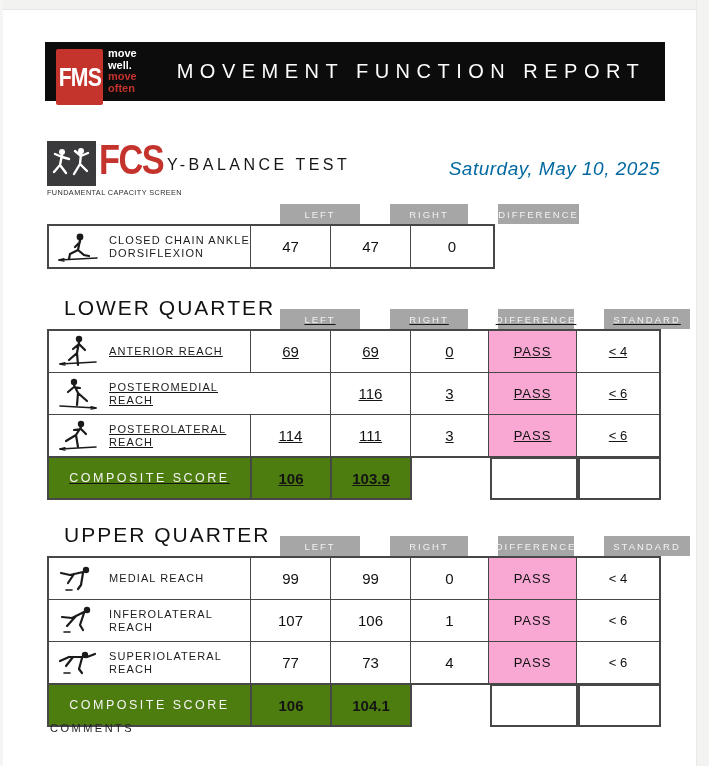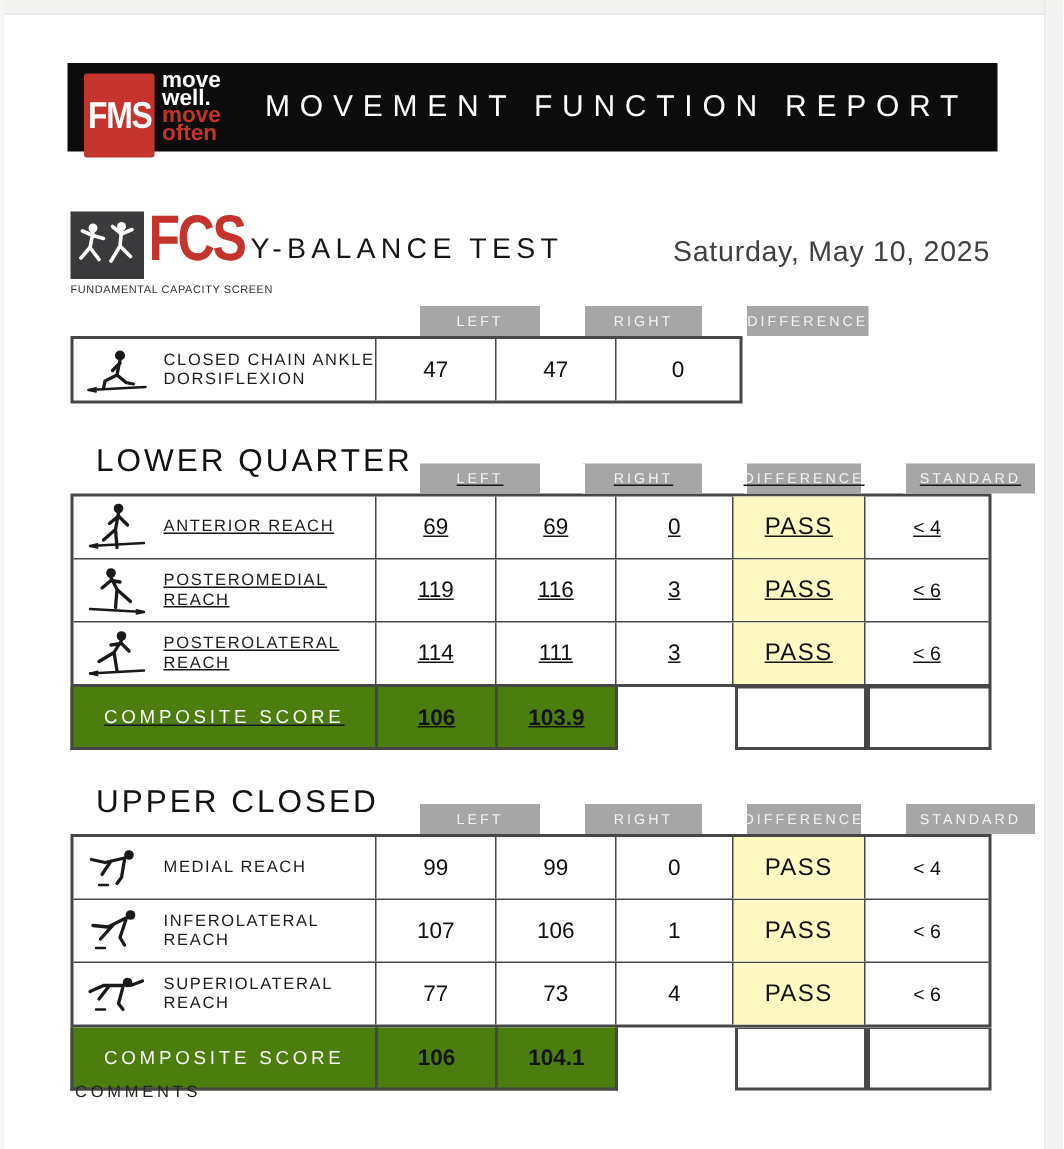--- a/index.html
+++ b/index.html
@@ -10,47 +10,47 @@
   
   .edge-top{position:absolute;left:0;top:0;width:709px;height:9px;background:#f2f2f0;border-bottom:1px solid #e7e7e5;}
   .edge-right{position:absolute;right:0;top:0;width:12px;height:766px;background:#f3f3f1;border-left:1px solid #e9e9e7;}
   .edge-left{position:absolute;left:0;top:0;width:3px;height:766px;background:#f5f5f3;}
 
   
   .topbar{position:absolute;left:45px;top:42px;width:620px;height:59px;background:#0c0c0c;}
   .fms-box{position:absolute;left:11px;top:7px;width:47px;height:56px;background:#c5332d;border-radius:2px;
     display:flex;align-items:center;justify-content:center;}
   .fms-box span{color:#fff;font-weight:700;font-size:25px;letter-spacing:-1px;transform:scaleX(.85);}
-  .tagline{position:absolute;left:63px;top:6px;font-weight:700;font-size:15px;line-height:11.5px;}
+  .tagline{position:absolute;left:63px;top:6px;font-weight:700;font-size:11px;line-height:11.5px;}
   .tagline .w{color:#ffffff;} .tagline .r{color:#c5332d;}
   .bar-title{position:absolute;left:140px;right:28px;top:0;height:59px;display:flex;align-items:center;justify-content:center;
     color:#fdfdfd;font-size:20px;letter-spacing:6.5px;white-space:nowrap;}
 
   
   .fcs-box{position:absolute;left:47px;top:141px;width:49px;height:45px;background:#3a3a3c;display:flex;align-items:center;justify-content:center;}
   .fcs-word{position:absolute;left:99px;top:135px;font-size:43px;font-weight:700;color:#c5332d;letter-spacing:-2px;transform:scaleX(.8);transform-origin:left top;line-height:48px;}
   .fcs-caption{position:absolute;left:47px;top:188px;font-size:7.3px;letter-spacing:.4px;color:#2e2e2e;white-space:nowrap;}
-  .test-title{position:absolute;left:167px;top:156px;font-size:19px;letter-spacing:3.5px;color:#161616;white-space:nowrap;}
-  .report-date{position:absolute;right:49px;top:158px;font-size:19px;letter-spacing:.5px;color:#404040;white-space:nowrap;}
+  .test-title{position:absolute;left:167px;top:156px;font-size:16px;letter-spacing:3.5px;color:#161616;white-space:nowrap;}
+  .report-date{position:absolute;right:49px;top:158px;font-size:19px;letter-spacing:.5px;color:#0369a1;white-space:nowrap;font-style:italic;}
 
   
   .hdr-row{display:flex;height:20px;}
   .hdr-cell{box-sizing:border-box;background:#a7a6a6;color:#f2f2f1;font-size:9.5px;letter-spacing:2px;
     display:flex;align-items:center;justify-content:center;white-space:nowrap;margin-left:28px;}
   .hdr-cell + .hdr-cell{border-left:2px solid #ffffff;}
 
   .main-rows{box-sizing:border-box;border:2px solid #474747;background:#fff;}
   .t-row{display:flex;height:41px;}
   .t-row + .t-row{border-top:1px solid #474747;}
   .cell{box-sizing:border-box;display:flex;align-items:center;justify-content:center;font-size:15px;color:#111;}
   .cell + .cell{border-left:1px solid #474747;text-align:center;}
   .label-cell{flex:1 1 auto;justify-content:flex-start;padding-left:6px;}
   .row-label{font-size:11px;letter-spacing:1.1px;color:#1c1c1c;white-space:pre-line;line-height:13px;margin-left:8px;}
   .pose{width:46px;height:38px;flex:0 0 46px;display:flex;align-items:center;justify-content:center;}
-  .pass-cell{background:#fef9c3;font-size:16px;letter-spacing:1px;}
+  .pass-cell{background:#f9a8d4;font-size:13px;letter-spacing:1px;}
   .goal-cell{font-size:13px;}
   .w80{width:80px;flex:0 0 80px;} .w78{width:78px;flex:0 0 78px;} .w88{width:88px;flex:0 0 88px;} .w83{width:83px;flex:0 0 83px;}
 
   
   .comp-row{display:flex;height:42px;}
   .comp-gray{box-sizing:border-box;display:flex;width:365px;background:#4d7c0f;border:2px solid #474747;border-top:none;}
   .comp-label{flex:1 1 auto;display:flex;align-items:center;justify-content:center;color:#f5f5f4;font-size:12.5px;letter-spacing:2.5px;}
   .comp-val{box-sizing:border-box;width:80px;flex:0 0 80px;display:flex;align-items:center;justify-content:center;
     font-size:15px;font-weight:700;color:#141414;border-left:2px solid #474747;}
   .comp-spacer{width:78px;flex:0 0 78px;}
@@ -171,21 +171,20 @@
                 <circle cx="18" cy="6" r="3.2" fill="#1a1a1a" stroke="none"></circle>
                 <path d="M18 9 L22 17 M22 17 L21 29 M22 17 L31 25 M18 11 L12 16 M18 11 L24 12"></path>
                 <path d="M4 30 L40 32" stroke-width="1.6"></path>
                 <path d="M40 32 L35 30.6 M40 32 L35 33.2" stroke-width="1.3"></path>
               </g>
             </svg>
           </span>
           <span class="row-label">POSTEROMEDIAL
 REACH</span>
         </div>
-        <div class="cell w80">119</div>
         <div class="cell w80">116</div>
         <div class="cell w78">3</div>
         <div class="cell w88 pass-cell">PASS</div>
         <div class="cell w83 goal-cell">&lt; 6</div>
       </div>
       <div class="t-row">
         <div class="cell label-cell">
           <span class="pose">
             <svg class="fig" width="44" height="36" viewBox="0 0 44 36">
               <g stroke="#1a1a1a" stroke-width="2.2" fill="none" stroke-linecap="round">
@@ -212,21 +211,21 @@
         <div class="comp-val">106</div>
         <div class="comp-val">103.9</div>
       </div>
       <div class="comp-spacer"></div>
       <div class="comp-empty w88"></div>
       <div class="comp-empty w83"></div>
     </div>
   </div>
 
   <div class="quarter upper">
-    <div class="sec-title">UPPER CLOSED</div>
+    <div class="sec-title">UPPER QUARTER</div>
     <div class="hdr-row">
       <div class="hdr-cell w80">LEFT</div>
       <div class="hdr-cell w80">RIGHT</div>
       <div class="hdr-cell w78">DIFFERENCE</div>
       <div class="hdr-cell w88">STANDARD</div>
       <div class="hdr-cell w83">GOAL</div>
     </div>
     <div class="main-rows">
       <div class="t-row">
         <div class="cell label-cell">

